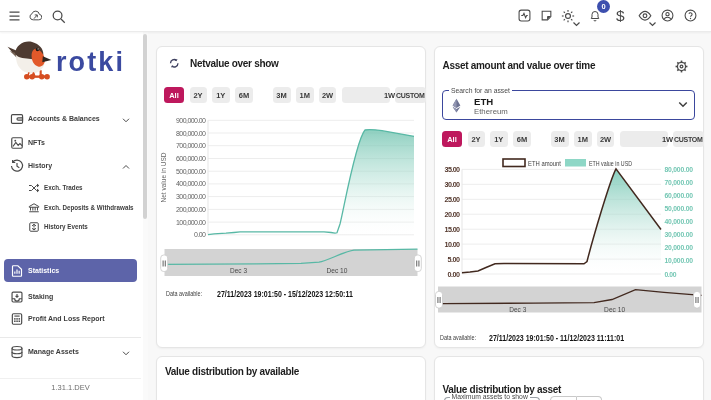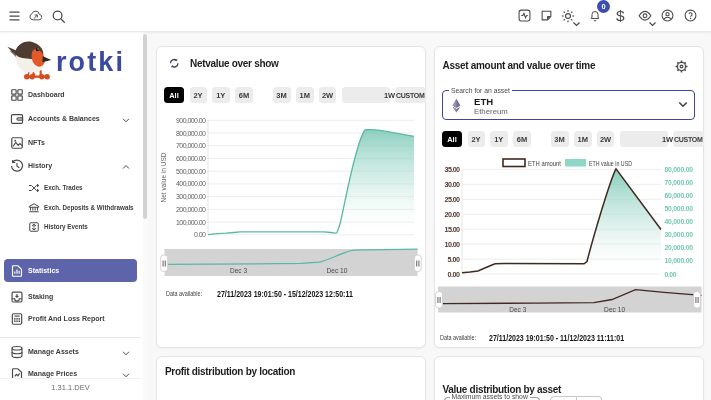--- a/index.html
+++ b/index.html
@@ -15,21 +15,21 @@
 .card { position:absolute; background:#fff; border:1px solid #e5e5e5; border-radius:6px;
   box-shadow:0 1px 2px rgba(0,0,0,.04); }
 .navitem { position:absolute; left:0; width:141px; display:flex; align-items:center; }
 .navitem .ic { position:absolute; left:10px; width:14px; height:14px; }
 .navitem .txt { position:absolute; left:28px; font-size:7.8px; font-weight:bold; color:#3c3c3c; white-space:nowrap; transform:scaleX(0.9); transform-origin:0 50%; }
 .navitem .chev { position:absolute; left:120px; width:12px; height:12px; }
 .subitem .ic { left:28px; width:12px; height:12px; }
 .subitem .txt { left:44px; font-size:7.2px; transform:scaleX(0.87); }
 .tbtn { display:inline-flex; align-items:center; justify-content:center; height:16px;
   border-radius:3.5px; background:#ececec; color:#3a3a3a; font-size:7.5px; font-weight:bold; }
-.tbtn.on { background:#000000; color:#fff; }
+.tbtn.on { background:#be185d; color:#fff; }
 .btnrow { position:absolute; display:flex; gap:5.5px; }
 .btnrow .tbtn:nth-child(1){width:20px;} .btnrow .tbtn:nth-child(2){width:17px;}
 .btnrow .tbtn:nth-child(3){width:17.5px;} .btnrow .tbtn:nth-child(4){width:18px;}
 .btnrow .tbtn:nth-child(5){width:18px;margin-left:14px;} .btnrow .tbtn:nth-child(6){width:17.5px;}
 .btnrow .tbtn:nth-child(7){width:17px;} .btnrow .tbtn:nth-child(8){width:17px;padding-left:48px;}
 .btnrow .tbtn:nth-child(9){width:30.5px;font-size:7px;letter-spacing:-0.3px;}
 svg text { font-family:"Liberation Sans", sans-serif; }
 .ctitle { position:absolute; font-size:10px; font-weight:bold; color:#1d1d1d; letter-spacing:-0.3px; white-space:nowrap; }
 .dlabel { position:absolute; font-size:8px; color:#3d3d3d; white-space:nowrap; transform:scaleX(0.68); transform-origin:0 50%; }
 .ddates { position:absolute; font-size:9px; font-weight:bold; color:#141414; white-space:nowrap; transform:scaleX(0.78); transform-origin:0 50%; }
@@ -220,21 +220,21 @@
     <rect x="1.5" y="136.5" width="7" height="16.5" rx="3" fill="#fff" stroke="#c9c9c9" stroke-width="0.8"></rect>
     <path d="M3.9 142 V148 M6.1 142 V148" stroke="#6e6e6e" stroke-width="1.1"></path>
     <rect x="259.5" y="136.5" width="7" height="16.5" rx="3" fill="#fff" stroke="#c9c9c9" stroke-width="0.8"></rect>
     <path d="M261.9 142 V148 M264.1 142 V148" stroke="#6e6e6e" stroke-width="1.1"></path>
   </g>
 </svg>
 <div class="dlabel" style="left:440.4px;top:333px;">Data available:</div>
     <div class="ddates" style="left:488.8px;top:332.5px;">27/11/2023 19:01:50 - 11/12/2023 11:11:01</div>
 
 <div class="card" style="left:156px;top:356px;width:269.5px;height:60px;"></div>
-<div class="ctitle" style="left:165px;top:365.5px;">Profit distribution by location</div>
+<div class="ctitle" style="left:165px;top:365.5px;">Value distribution by available</div>
 <div class="card" style="left:434px;top:356px;width:269.5px;height:60px;"></div>
 <div class="ctitle" style="left:442.5px;top:384px;">Value distribution by asset</div>
 <div class="abs" style="left:443.5px;top:397px;width:96px;height:10px;border:1px solid #9aa0a6;border-radius:4px 4px 0 0;border-bottom:none;"></div>
 <div class="abs" style="left:449.5px;top:393px;background:#fff;padding:0 2px;font-size:6.8px;color:#4a4a4a;">Maximum assets to show</div>
 <div class="abs" style="left:549.5px;top:395.5px;width:27px;height:10px;border:1px solid #c9c9c9;border-radius:4px 0 0 0;"></div>
 <div class="abs" style="left:576.5px;top:395.5px;width:25px;height:10px;border:1px solid #c9c9c9;border-left:none;border-radius:0 4px 0 0;"></div>
 
 <div id="topbar">
   <svg class="abs" style="left:9px;top:11px" width="11" height="10" viewBox="0 0 11 10">
     <path d="M0.5 1.2 H10.5 M0.5 5 H10.5 M0.5 8.8 H10.5" stroke="#4a4a4a" stroke-width="1.25"></path>
@@ -324,31 +324,20 @@
 
     <path d="M34 20 L42 23.5 L33.5 25.5 Z" fill="#2e2620"></path>
 
     <circle cx="29" cy="13.5" r="1.6" fill="#1d1712"></circle>
     <circle cx="29.6" cy="13" r="0.5" fill="#fff"></circle>
 
     <path d="M21 35 L20 38.5 M25 35 L26.5 38.5" stroke="#d64e22" stroke-width="1.5"></path>
   </svg>
   <div class="abs" style="left:56px;top:15px;font-size:27px;font-weight:bold;color:#3b4aa0;letter-spacing:2.1px;">rotki</div>
 
-  <div class="navitem" style="top:51px;height:24px;">
-    <svg class="ic" style="top:5px" viewBox="0 0 24 24">
-          <g fill="none" stroke="#4a4a4a" stroke-width="2">
-            <rect x="3" y="3" width="7.5" height="7.5" rx="1"></rect>
-            <rect x="13.5" y="3" width="7.5" height="7.5" rx="1"></rect>
-            <rect x="3" y="13.5" width="7.5" height="7.5" rx="1"></rect>
-            <rect x="13.5" y="13.5" width="7.5" height="7.5" rx="1"></rect>
-          </g>
-        </svg>
-    <div class="txt" style="top:7px">Dashboard</div>
-  </div>
   <div class="navitem" style="top:75px;height:24px;">
     <svg class="ic" style="top:5px" viewBox="0 0 24 24">
           <g fill="none" stroke="#4a4a4a" stroke-width="2">
             <rect x="2.5" y="4.5" width="19" height="15" rx="2"></rect>
             <path d="M14 10 h7.5 v4 H14 a2 2 0 0 1 0 -4 Z"></path>
           </g>
         </svg>
     <div class="txt" style="top:7px">Accounts &amp; Balances</div>
     <svg class="chev" style="top:6.5px" viewBox="0 0 24 24">
           <path d="M6 9.5 L12 15.5 L18 9.5" fill="none" stroke="#4a4a4a" stroke-width="2"></path>
@@ -465,32 +454,20 @@
             <ellipse cx="12" cy="5.5" rx="8.5" ry="3"></ellipse>
             <path d="M3.5 5.5 V12 C3.5 13.7 7.3 15 12 15 C16.7 15 20.5 13.7 20.5 12 V5.5"></path>
             <path d="M3.5 12 V18.5 C3.5 20.2 7.3 21.5 12 21.5 C16.7 21.5 20.5 20.2 20.5 18.5 V12"></path>
           </g>
         </svg>
     <div class="txt" style="top:7px">Manage Assets</div>
     <svg class="chev" style="top:6.5px" viewBox="0 0 24 24">
           <path d="M6 9.5 L12 15.5 L18 9.5" fill="none" stroke="#4a4a4a" stroke-width="2"></path>
         </svg>
   </div>
-  <div class="navitem" style="top:330px;height:24px;">
-    <svg class="ic" style="top:5px" viewBox="0 0 24 24">
-          <g fill="none" stroke="#4a4a4a" stroke-width="2">
-            <path d="M13.5 3 H5.5 a1.2 1.2 0 0 0 -1.2 1.2 V19.8 a1.2 1.2 0 0 0 1.2 1.2 H18.5 a1.2 1.2 0 0 0 1.2 -1.2 V9 Z"></path>
-            <path d="M8 16 L11 12.5 L13.5 15 L16.5 11"></path>
-          </g>
-        </svg>
-    <div class="txt" style="top:7px">Manage Prices</div>
-    <svg class="chev" style="top:6.5px" viewBox="0 0 24 24">
-          <path d="M6 9.5 L12 15.5 L18 9.5" fill="none" stroke="#4a4a4a" stroke-width="2"></path>
-        </svg>
-  </div>
 
   <div class="abs" style="left:0;top:346px;width:141px;height:22px;background:#fff;border-top:1px solid #f0f0f0;"></div>
   <div class="abs" style="left:0;top:350.5px;width:141px;text-align:center;font-size:7.5px;color:#6d6d6d;">1.31.1.DEV</div>
 
   <div class="abs" style="left:142.5px;top:0;width:5px;height:368px;background:#fafafa;"></div>
   <div class="abs" style="left:143px;top:2px;width:4px;height:185px;background:#d2d2d2;border-radius:2px;"></div>
 </div>
 
 </div>
 

